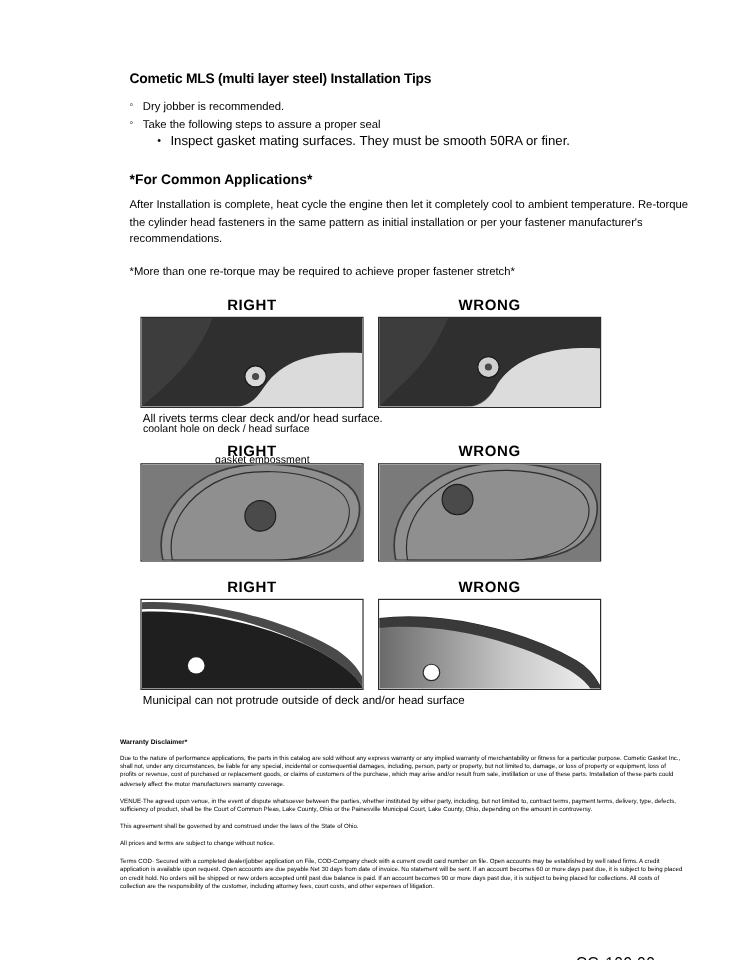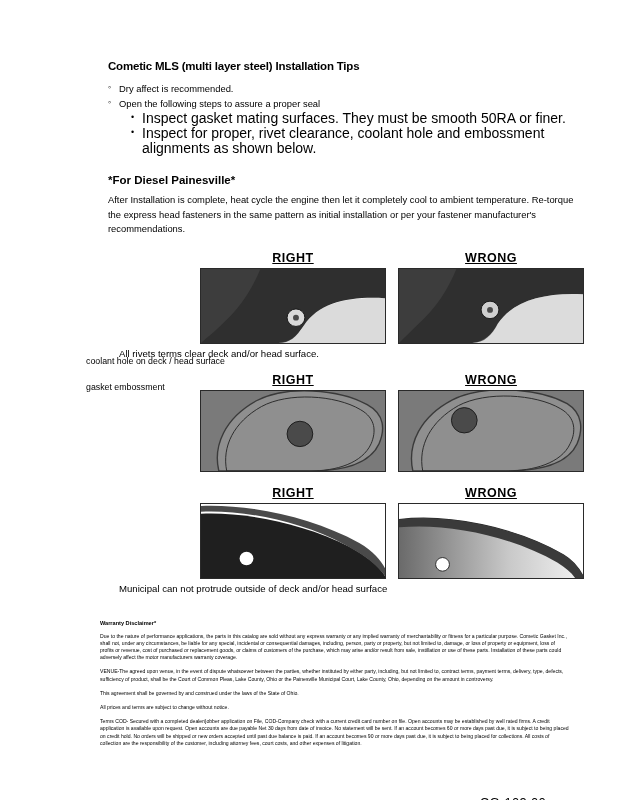--- a/index.html
+++ b/index.html
@@ -46,21 +46,21 @@
     left: 0;
     top: -1px;
     font-size: 9px;
   }
   ul.sub {
     list-style: none;
     margin: 0;
     padding: 0 0 0 12px;
   }
   ul.sub > li {
-    font-size: 14px;
+    font-size: 11px;
     line-height: 15px;
     position: relative;
     padding-left: 11px;
   }
   ul.sub > li::before {
     content: "\2022";
     position: absolute;
     left: 0;
     top: -1px;
     font-size: 9px;
@@ -78,23 +78,22 @@
   }
   p.para.last { margin-bottom: 0; }
 
   
   .figures {
     position: relative;
     margin-top: 14px;
   }
   .figrow {
     display: flex;
-    justify-content: flex-end;
+    justify-content: center;
     gap: 12px;
-    text-decoration: underline;
   }
   .figcell { width: 186px; }
   .figlabel {
     text-align: center;
     font-size: 12.5px;
     font-weight: bold;
     letter-spacing: 0.5px;
     margin-bottom: 3px;
   }
   .figbox {
@@ -117,20 +116,21 @@
     margin: 0 auto;
   }
   .figgap { height: 14px; }
 
   
   .callouts {
     position: absolute;
     left: 52px;
     top: 104px;
     width: 172px;
+    text-align: right;
     font-size: 8.8px;
     line-height: 12px;
   }
   .callout1 { margin-bottom: 14px; }
 
   
   .warranty {
     margin: 26px 0 0 66px;
     width: 470px;
   }
@@ -156,37 +156,35 @@
 </style>
 </head>
 <body>
 
 <div class="page">
 
   <h1 class="title">Cometic MLS (multi layer steel) Installation Tips</h1>
 
   <ul class="bullets">
     <li>
-      <span>Dry affect is recommended.</span>
+      <span>Dry jobber is recommended.</span>
     </li>
     <li>
-      <span>Open the following steps to assure a proper seal</span>
+      <span>Take the following steps to assure a proper seal</span>
       <ul class="sub">
         <li>
           <span>Inspect gasket mating surfaces.  They must be smooth 50RA or finer.</span>
         </li>
-        <li>
-          <span>Inspect for proper, rivet clearance, coolant hole and embossment alignments as shown below.</span>
-        </li>
       </ul>
     </li>
   </ul>
 
-  <h2 class="section">*For Diesel Painesville*</h2>
-  <p class="para">After Installation is complete, heat cycle the engine then let it completely cool to ambient temperature. Re-torque the express head fasteners in the same pattern as initial installation or per your fastener manufacturer's recommendations.</p>
+  <h2 class="section">*For Common Applications*</h2>
+  <p class="para">After Installation is complete, heat cycle the engine then let it completely cool to ambient temperature. Re-torque the cylinder head fasteners in the same pattern as initial installation or per your fastener manufacturer's recommendations.</p>
+  <p class="para last">*More than one re-torque may be required to achieve proper fastener stretch*</p>
 
   <div class="figures">
 
     <div class="callouts">
       <div class="callout1">coolant hole on deck / head surface</div>
       <div>gasket embossment</div>
     </div>
 
     <div class="figrow">
       <div class="figcell">

